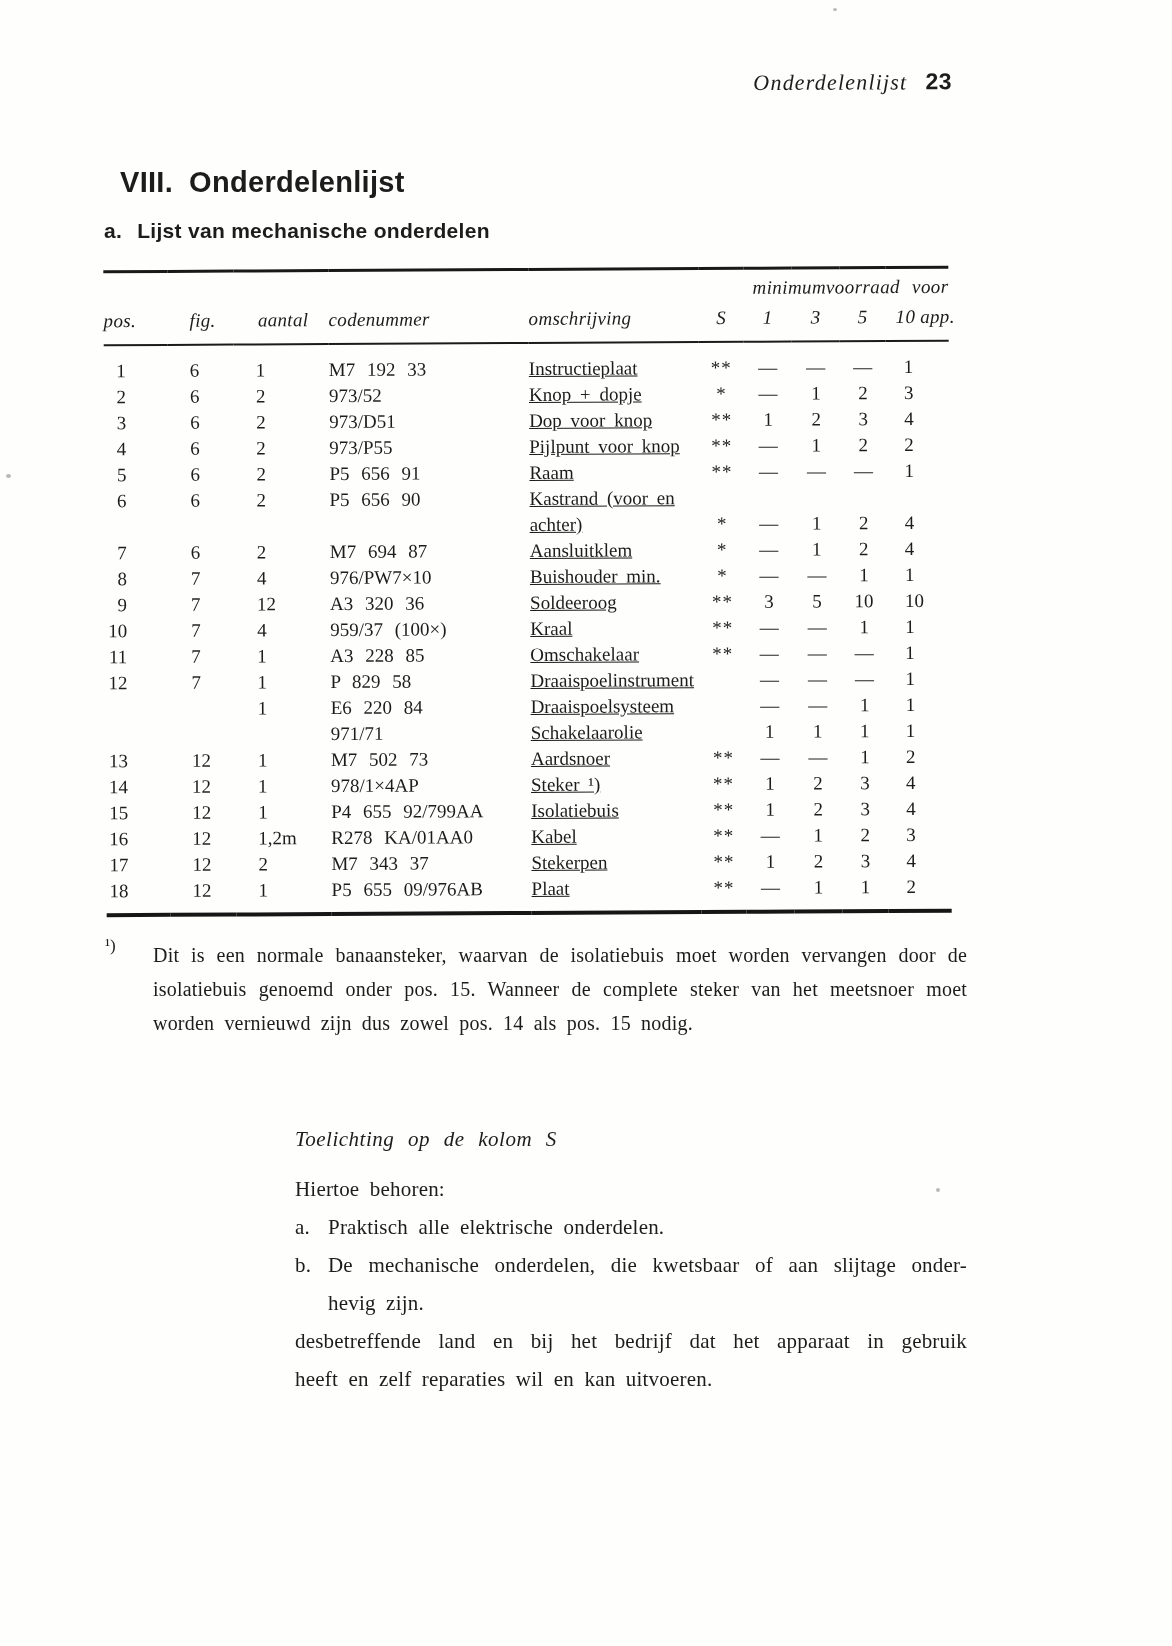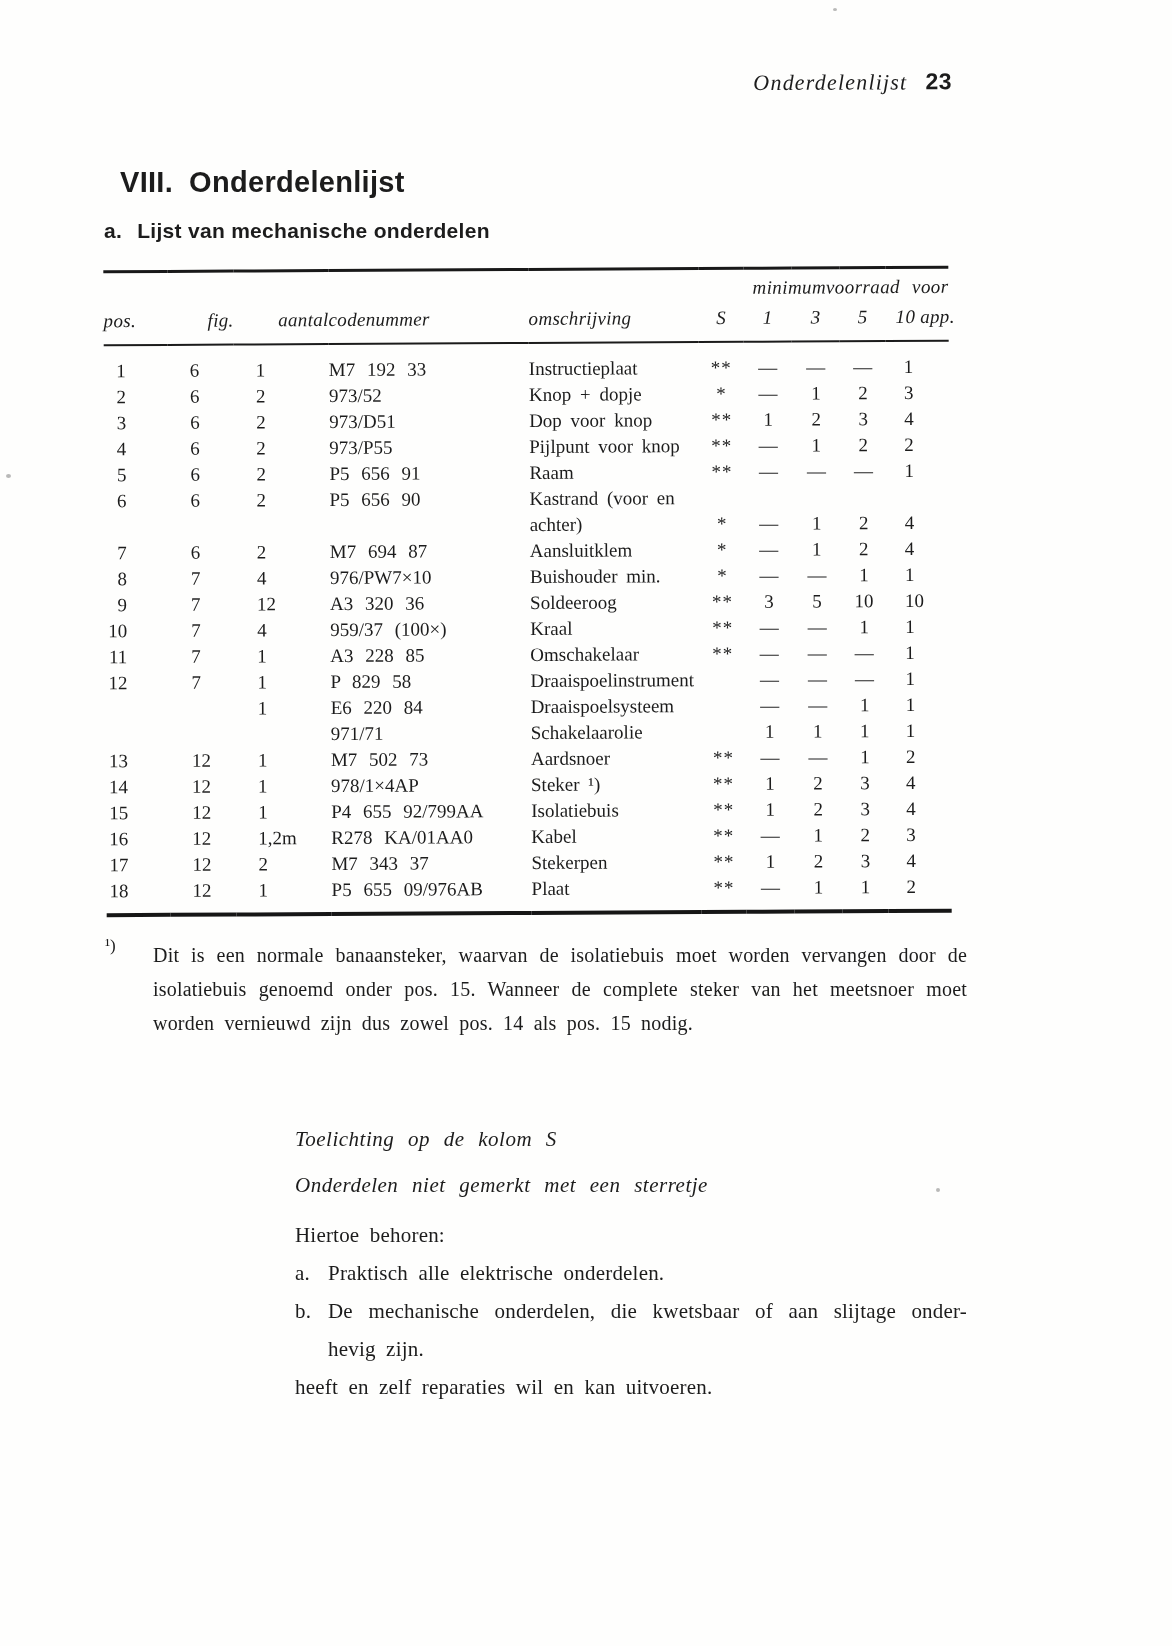--- a/index.html
+++ b/index.html
@@ -62,37 +62,37 @@
   .suphead-cell {
     text-align: right; font-style: italic; font-size: 19px;
     word-spacing: 7px; letter-spacing: 0.4px;
     padding: 5px 0 0 0 !important; height: 26px;
   }
   .colhead-row td {
     font-style: italic; font-size: 19px; letter-spacing: 0.3px;
     height: 34px; vertical-align: middle; padding-bottom: 6px !important;
   }
   .h-pos { text-align: left; }
-  .h-fig, .h-aantal { text-align: right; padding-left: 4px !important; }
+  .h-fig, .h-aantal { text-align: center; padding-left: 4px !important; }
   .h-code, .h-oms { text-align: left; }
   .h-s, .h-c1, .h-c2, .h-c3 { text-align: center; }
   .h-c4 { text-align: right; padding-left: 10px !important; white-space: nowrap; }
 
   tbody td {
     padding: 0; height: 26px; line-height: 26px;
     vertical-align: baseline; font-size: 19px;
     overflow: visible;
   }
   tbody tr:first-child td { padding-top: 12px; }
   tbody tr:last-child td { padding-bottom: 9px; }
   .col-pos  { text-align: right; padding-right: 42px; }
   .col-fig  { text-align: left; padding-left: 22px; }
   .col-aantal { text-align: left; padding-left: 22px; }
   .col-code { text-align: left; white-space: nowrap; word-spacing: 7px; }
-  .col-oms  { text-align: left; white-space: nowrap; word-spacing: 4px; }
+  .col-oms  { text-align: left; white-space: nowrap; word-spacing: 4px; text-decoration: underline; }
   .col-s    { text-align: center; letter-spacing: 1px; }
   .col-c1, .col-c2, .col-c3 { text-align: center; }
   .col-c4   { text-align: left; padding-left: 18px; }
 
   
   .footnote {
     position: absolute; top: 938px; left: 105px; width: 862px;
     font-size: 20px;
   }
   .fn-marker { position: absolute; left: 0; top: -2px; font-size: 17px; }
@@ -438,29 +438,29 @@
     <span class="fn-marker">¹)</span>
     <div class="fn-lines">
       <span class="fn-line">Dit is een normale banaansteker, waarvan de isolatiebuis moet worden vervangen door de</span>
       <span class="fn-line">isolatiebuis genoemd onder pos. 15. Wanneer de complete steker van het meetsnoer moet</span>
       <span class="fn-line last">worden vernieuwd zijn dus zowel pos. 14 als pos. 15 nodig.</span>
     </div>
   </div>
 
   <div class="notes">
     <div class="note-italic">Toelichting op de kolom S</div>
-    <div class="note-italic">Onderdelen niet gemerkt met een sterretje</div>
     <div class="note-roman">Hiertoe behoren:</div>
     <div class="note-item">
       <span class="item-label">a.</span>
       <span class="nline">Praktisch alle elektrische onderdelen.</span>
     </div>
     <div class="note-item">
       <span class="item-label">b.</span>
       <span class="jline">De mechanische onderdelen, die kwetsbaar of aan slijtage onder-</span>
       <span class="nline">hevig zijn.</span>
     </div>
     <div class="note-para">
+      <span class="jline">desbetreffende land en bij het bedrijf dat het apparaat in gebruik</span>
       <span class="nline">heeft en zelf reparaties wil en kan uitvoeren.</span>
     </div>
   </div>
 
 </div>
 
 </body></html>

